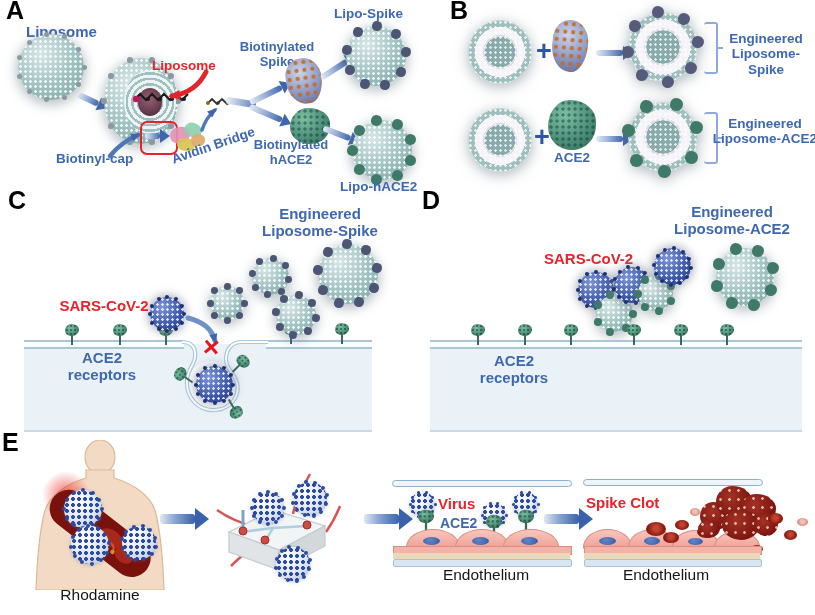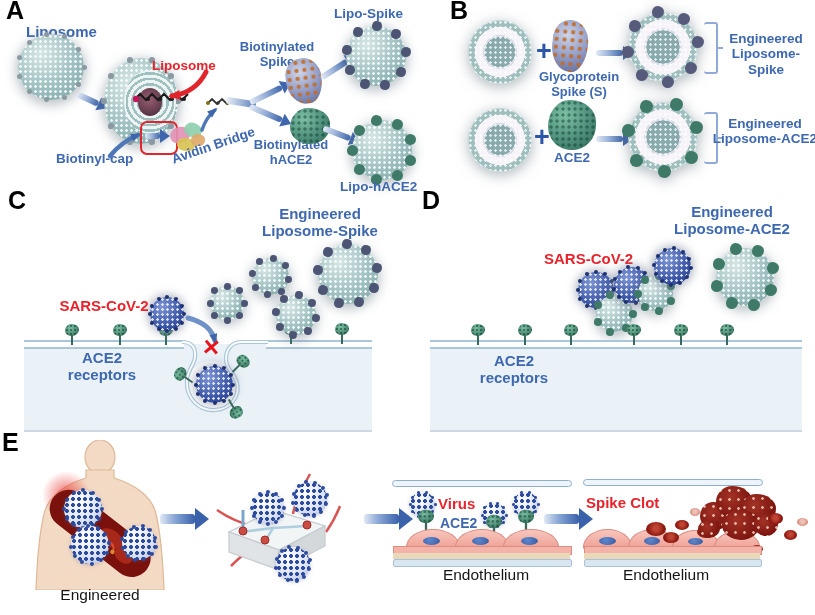--- a/index.html
+++ b/index.html
@@ -216,21 +216,20 @@
       <i class="knob" style="height: 11px; width: 11px; background: rgb(63, 122, 104); left: 39.5px; top: 50.4808px;"></i>
       <i class="knob" style="height: 11px; width: 11px; background: rgb(63, 122, 104); left: 19.2906px; top: 54.0442px;"></i>
       <i class="knob" style="height: 11px; width: 11px; background: rgb(63, 122, 104); left: 1.51867px; top: 43.7836px;"></i>
     </div>
   <div class="lbl nw" style="left:340px;top:179px;font-size:13.5px">Lipo-hACE2</div>
 
   <div class="panel-label" style="left:450px;top:-2px">B</div>
   <div class="ring" style="left:468px;top:20px;width:64px;height:64px"></div>
   <div class="plus" style="left:536px;top:38px">+</div>
   <div class="blob spikeP" style="left:552px;top:20px;width:36px;height:52px;transform:rotate(5deg)"></div>
-  <div class="lbl" style="left:532px;top:70px;width:94px">Glycoprotein Spike (S)</div>
   <div class="arrow" style="left:596px;top:46px;width:36px">
       <i class="shaft" style="width: 27px;"></i>
       <i class="head"></i>
     </div>
   <div class="ring" style="left:628px;top:12px;width:70px;height:70px">
       <i class="knob" style="height: 12px; width: 12px; background: rgb(86, 91, 124); left: 8.42752px; top: 57.3156px;"></i>
       <i class="knob" style="height: 12px; width: 12px; background: rgb(86, 91, 124); left: -5.56909px; top: 34.4752px;"></i>
       <i class="knob" style="height: 12px; width: 12px; background: rgb(86, 91, 124); left: 0.684405px; top: 8.42752px;"></i>
       <i class="knob" style="height: 12px; width: 12px; background: rgb(86, 91, 124); left: 23.5248px; top: -5.56909px;"></i>
       <i class="knob" style="height: 12px; width: 12px; background: rgb(86, 91, 124); left: 49.5725px; top: 0.684405px;"></i>
@@ -500,21 +499,21 @@
       <i class="knob" style="height: 4px; width: 4px; background: rgb(44, 74, 158); left: -1.16796px; top: 20.2533px;"></i>
       <i class="knob" style="height: 4px; width: 4px; background: rgb(44, 74, 158); left: -1.62851px; top: 11.4655px;"></i>
       <i class="knob" style="height: 4px; width: 4px; background: rgb(44, 74, 158); left: 2.36654px; top: 3.62478px;"></i>
       <i class="knob" style="height: 4px; width: 4px; background: rgb(44, 74, 158); left: 9.74671px; top: -1.16796px;"></i>
       <i class="knob" style="height: 4px; width: 4px; background: rgb(44, 74, 158); left: 18.5345px; top: -1.62851px;"></i>
       <i class="knob" style="height: 4px; width: 4px; background: rgb(44, 74, 158); left: 26.3752px; top: 2.36654px;"></i>
       <i class="knob" style="height: 4px; width: 4px; background: rgb(44, 74, 158); left: 31.168px; top: 9.74671px;"></i>
       <i class="knob" style="height: 4px; width: 4px; background: rgb(44, 74, 158); left: 31.6285px; top: 18.5345px;"></i>
       <i class="knob" style="height: 4px; width: 4px; background: rgb(44, 74, 158); left: 27.6335px; top: 26.3752px;"></i>
     </div>
-  <div class="lbl blk" style="left:52px;top:586px;width:96px">Engineered</div>
+  <div class="lbl blk" style="left:52px;top:586px;width:96px">Rhodamine</div>
 
   <div class="arrow big" style="left:160px;top:508px;width:48px">
       <i class="shaft" style="width: 35px;"></i>
       <i class="head"></i>
     </div>
 
   <svg class="abs" style="left:213px;top:466px" width="128" height="118">
     <path d="M4,44 C24,58 44,62 58,64" stroke="#d95454" stroke-width="2.5" fill="none"></path>
     <path d="M97,8 C88,24 82,36 80,48" stroke="#d95454" stroke-width="2.5" fill="none"></path>
     <path d="M113,66 C120,56 124,48 127,40" stroke="#d95454" stroke-width="2.5" fill="none"></path>

